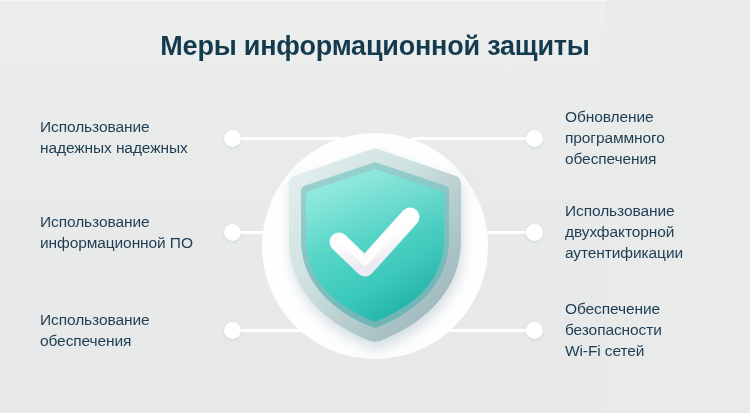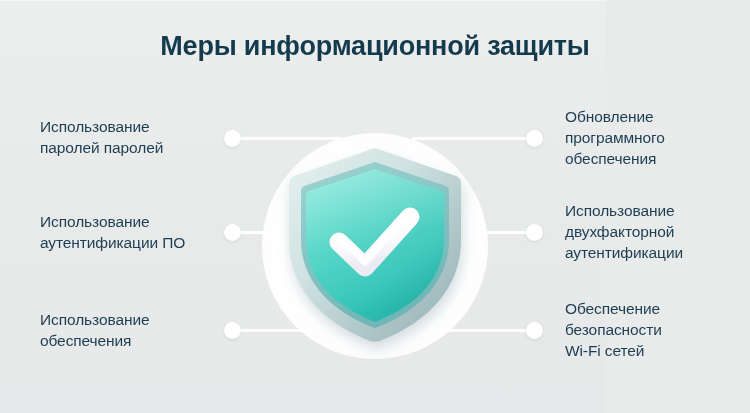--- a/index.html
+++ b/index.html
@@ -268,26 +268,26 @@
       <g stroke="#ffffff" stroke-width="7" stroke-linecap="round" stroke-linejoin="round" fill="none" opacity="0.85">
         <path d="M61 93 L85 117 L128 69"></path>
       </g>
     </svg>
   </div>
 
   <div class="labels-left">
 
     <div class="label lbl-l0">
       <span class="label-line">Использование</span>
-      <span class="label-line">паролей паролей</span>
+      <span class="label-line">надежных надежных</span>
     </div>
 
     <div class="label lbl-l1">
       <span class="label-line">Использование</span>
-      <span class="label-line">аутентификации ПО</span>
+      <span class="label-line">информационной ПО</span>
     </div>
 
     <div class="label lbl-l2">
       <span class="label-line">Использование</span>
       <span class="label-line">обеспечения</span>
     </div>
   </div>
 
   <div class="labels-right">
 

